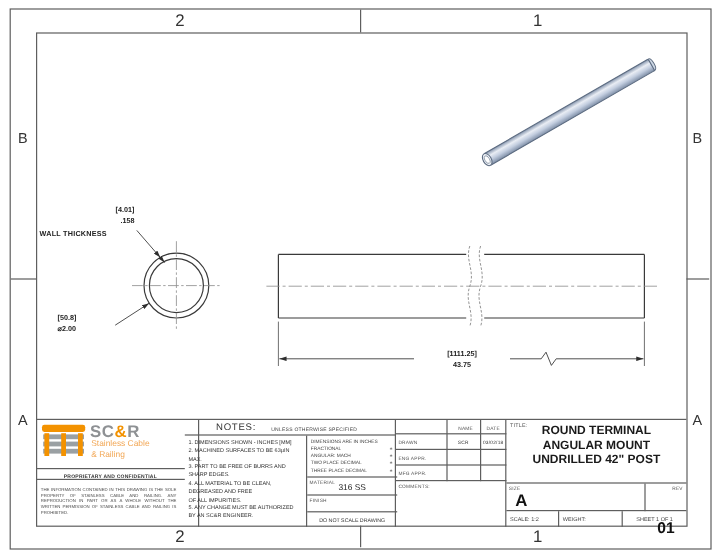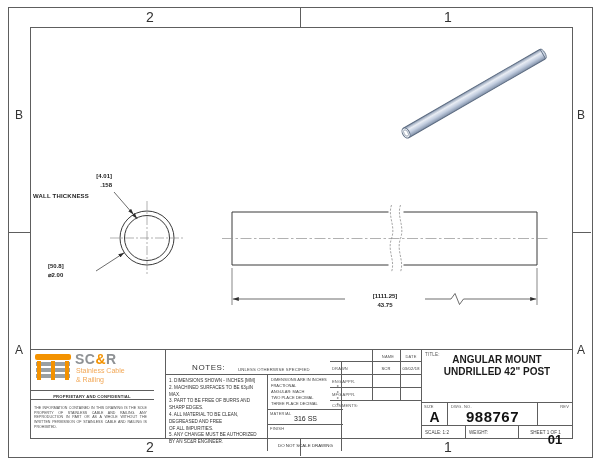--- a/index.html
+++ b/index.html
@@ -121,21 +121,21 @@
         <span style="color:#8e9194;">SC</span><span style="color:#f39200;">&amp;</span><span style="color:#8e9194;">R</span>
       </div>
       <div class="abs" style="left:46px;top:17px;font-size:7px;color:#f2a755;line-height:8px;">Stainless Cable</div>
       <div class="abs" style="left:46px;top:26px;font-size:7px;color:#f2a755;line-height:8px;">&amp; Railing</div>
       <div class="cell" style="left:0;top:40px;width:124px;height:10px;border-top:1px solid #5e5e5e;border-bottom:1px solid #5e5e5e;text-align:center;">
         <div style="font-size:4.2px;font-weight:bold;color:#333;padding-top:2.5px;letter-spacing:.2px;">PROPRIETARY AND CONFIDENTIAL</div>
       </div>
       <div class="abs" style="left:4px;top:56px;width:113px;font-size:3.6px;line-height:4.7px;color:#4a4a4a;text-align:justify;">THE INFORMATION CONTAINED IN THIS DRAWING IS THE SOLE PROPERTY OF STAINLESS CABLE AND RAILING. ANY REPRODUCTION IN PART OR AS A WHOLE WITHOUT THE WRITTEN PERMISSION OF STAINLESS CABLE AND RAILING IS PROHIBITED.</div>
     </div>
 
-    <div class="cell" style="left:136px;top:0;width:176px;height:89px;border-right:1px solid #5e5e5e;margin-top:12px;">
+    <div class="cell" style="left:124px;top:0;width:176px;height:89px;border-right:1px solid #5e5e5e;">
       <div class="cell" style="left:0;top:0;width:176px;height:13px;border-bottom:1px solid #5e5e5e;">
         <span class="abs" style="left:26px;top:1px;font-size:8px;color:#333;letter-spacing:.6px;">NOTES:</span>
         <span class="abs" style="left:72px;top:4.5px;font-size:4.2px;color:#444;letter-spacing:.2px;">UNLESS OTHERWISE SPECIFIED</span>
       </div>
       <div class="abs" style="left:3px;top:16px;width:96px;font-size:4.6px;line-height:6.8px;color:#333;white-space:pre-line;">1. DIMENSIONS SHOWN - INCHES [MM]
 2. MACHINED SURFACES TO BE 63µIN
 MAX.
 3. PART TO BE FREE OF BURRS AND
 SHARP EDGES.
 4. ALL MATERIAL TO BE CLEAN,
@@ -197,33 +197,30 @@
       </div>
       <div class="cell" style="left:0;top:51px;width:92px;height:38px;">
         <div class="lbl" style="left:2px;top:2px;">COMMENTS:</div>
       </div>
     </div>
 
     <div class="cell" style="left:392px;top:0;width:150px;height:89px;">
       <div class="cell" style="left:0;top:0;width:150px;height:53px;border-bottom:1px solid #5e5e5e;">
         <div class="lbl" style="left:3px;top:2px;font-size:4.5px;">TITLE:</div>
         <div style="position:absolute;left:0;top:4px;width:150px;text-align:center;font-weight:bold;font-size:10px;line-height:12px;color:#1a1a1a;">
+          <div>ROUND TERMINAL</div>
           <div>ANGULAR MOUNT</div>
           <div>UNDRILLED 42" POST</div>
         </div>
       </div>
       <div class="cell" style="left:0;top:53px;width:150px;height:23px;border-bottom:1px solid #5e5e5e;">
         <div class="cell" style="left:0;top:0;width:25px;height:23px;">
           <div class="lbl" style="left:2px;top:1px;">SIZE</div>
           <div style="text-align:center;font-weight:bold;font-size:14px;padding-top:6px;color:#111;">A</div>
         </div>
-        <div class="cell" style="left:25px;top:0;width:90px;height:23px;border-left:1px solid #5e5e5e;">
-          <div class="lbl" style="left:3px;top:1px;">DWG. NO.</div>
-          <div style="text-align:center;font-weight:bold;font-size:15px;padding-top:5px;color:#111;letter-spacing:.5px;">988767</div>
-        </div>
         <div class="cell" style="left:115px;top:0;width:35px;height:23px;border-left:1px solid #5e5e5e;">
           <div class="lbl" style="right:3px;top:1px;">REV</div>
           <div style="text-align:center;font-weight:bold;font-size:13px;padding-top:6px;color:#111;margin-top:23px;">01</div>
         </div>
       </div>
       <div class="cell" style="left:0;top:76px;width:150px;height:13px;">
         <div class="cell" style="left:0;top:0;width:43px;height:13px;">
           <div class="small" style="padding:4px 0 0 3px;font-size:4.6px;">SCALE: 1:2</div>
         </div>
         <div class="cell" style="left:43px;top:0;width:53px;height:13px;border-left:1px solid #5e5e5e;">

